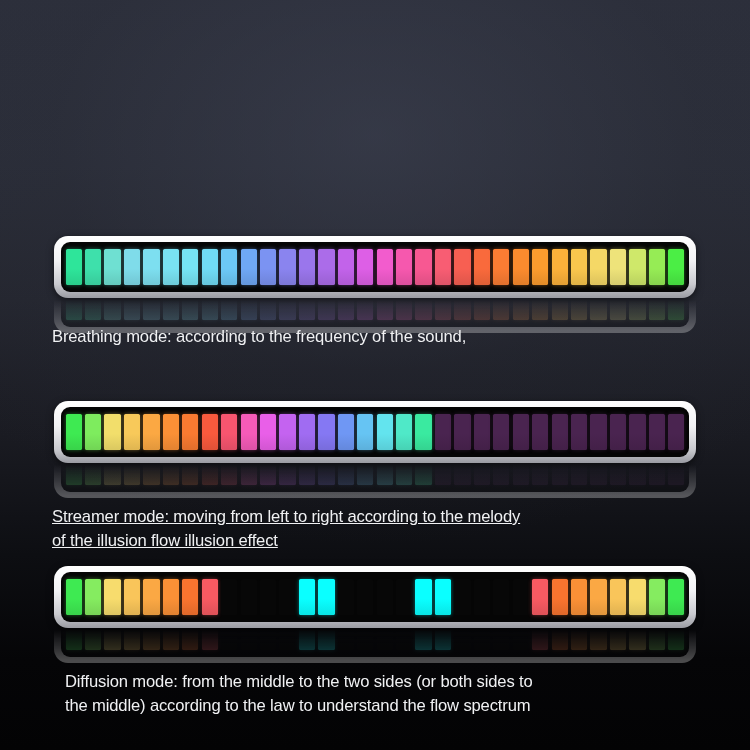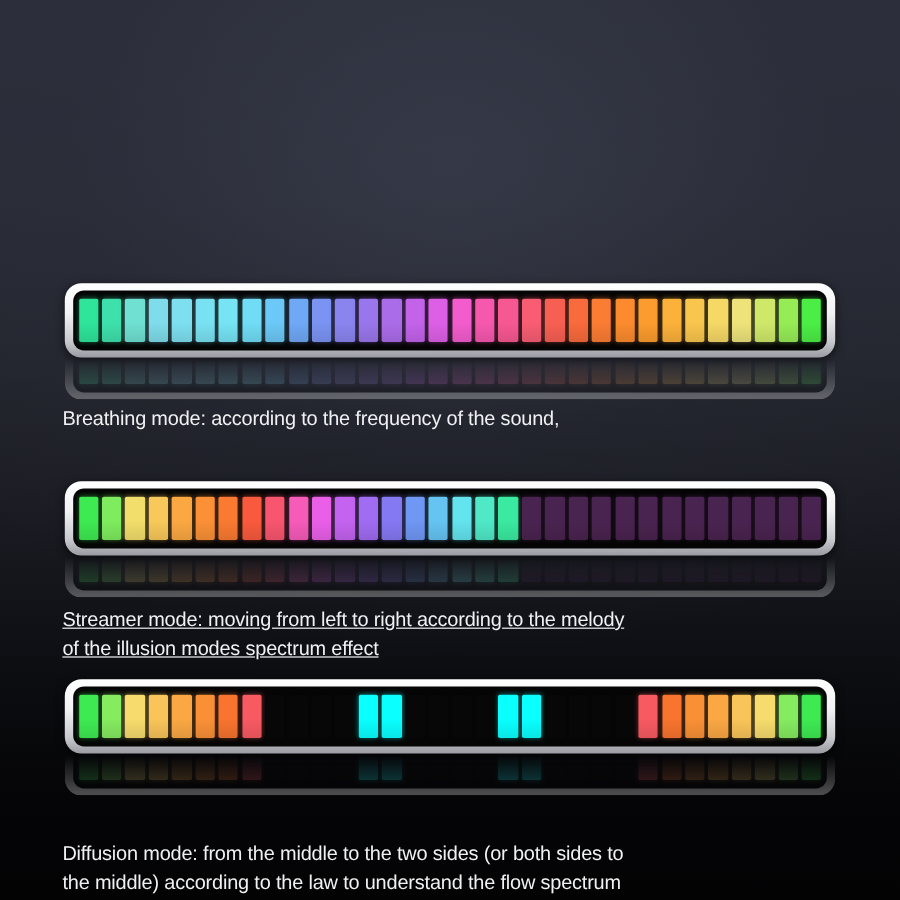--- a/index.html
+++ b/index.html
@@ -117,23 +117,23 @@
   
   .caption {
     position:absolute;
     left:52px;
     width:660px;
     font-size:16.6px;
     color:#f0f1f3;
     line-height:1.42;
     letter-spacing:-0.15px;
   }
-  #caption-breathing { top:337px; }
+  #caption-breathing { top:325px; }
   #caption-streamer  { top:505px;text-decoration:underline; }
-  #caption-diffusion { top:700px; }
+  #caption-diffusion { top:670px;margin-left:13px; }
   .caption div { white-space:nowrap; }
 </style>
 </head>
 <body>
 
 <div id="page">
 
   <div id="bg-layer"></div>
   <div id="bg-vignette"></div>
 
@@ -296,21 +296,21 @@
             <div class="led" style="background: linear-gradient(rgb(74, 36, 80) 0%, rgb(74, 36, 80) 55%, rgb(67, 32, 72) 100%); box-shadow: rgba(74, 36, 80, 0.45) 0px 0px 4px;"></div>
             <div class="led" style="background: linear-gradient(rgb(74, 36, 80) 0%, rgb(74, 36, 80) 55%, rgb(67, 32, 72) 100%); box-shadow: rgba(74, 36, 80, 0.45) 0px 0px 4px;"></div>
             <div class="led" style="background: linear-gradient(rgb(74, 36, 80) 0%, rgb(74, 36, 80) 55%, rgb(67, 32, 72) 100%); box-shadow: rgba(74, 36, 80, 0.45) 0px 0px 4px;"></div>
           </div>
       </div>
     </div>
   </div>
 
   <div class="caption" id="caption-streamer">
     <div>Streamer mode: moving from left to right according to the melody</div>
-    <div>of the illusion modes spectrum effect</div>
+    <div>of the illusion flow illusion effect</div>
   </div>
 
   <div class="mode-block" id="block-diffusion">
     <div class="bar-outer">
       <div class="bar-inner">
           <div class="led" style="background: linear-gradient(rgb(62, 234, 82) 0%, rgb(62, 234, 82) 55%, rgb(56, 211, 74) 100%); box-shadow: rgba(62, 234, 82, 0.45) 0px 0px 4px;"></div>
           <div class="led" style="background: linear-gradient(rgb(133, 236, 96) 0%, rgb(133, 236, 96) 55%, rgb(120, 212, 86) 100%); box-shadow: rgba(133, 236, 96, 0.45) 0px 0px 4px;"></div>
           <div class="led" style="background: linear-gradient(rgb(247, 220, 109) 0%, rgb(247, 220, 109) 55%, rgb(222, 198, 98) 100%); box-shadow: rgba(247, 220, 109, 0.45) 0px 0px 4px;"></div>
           <div class="led" style="background: linear-gradient(rgb(249, 197, 90) 0%, rgb(249, 197, 90) 55%, rgb(224, 177, 81) 100%); box-shadow: rgba(249, 197, 90, 0.45) 0px 0px 4px;"></div>
           <div class="led" style="background: linear-gradient(rgb(251, 168, 68) 0%, rgb(251, 168, 68) 55%, rgb(226, 151, 61) 100%); box-shadow: rgba(251, 168, 68, 0.45) 0px 0px 4px;"></div>

